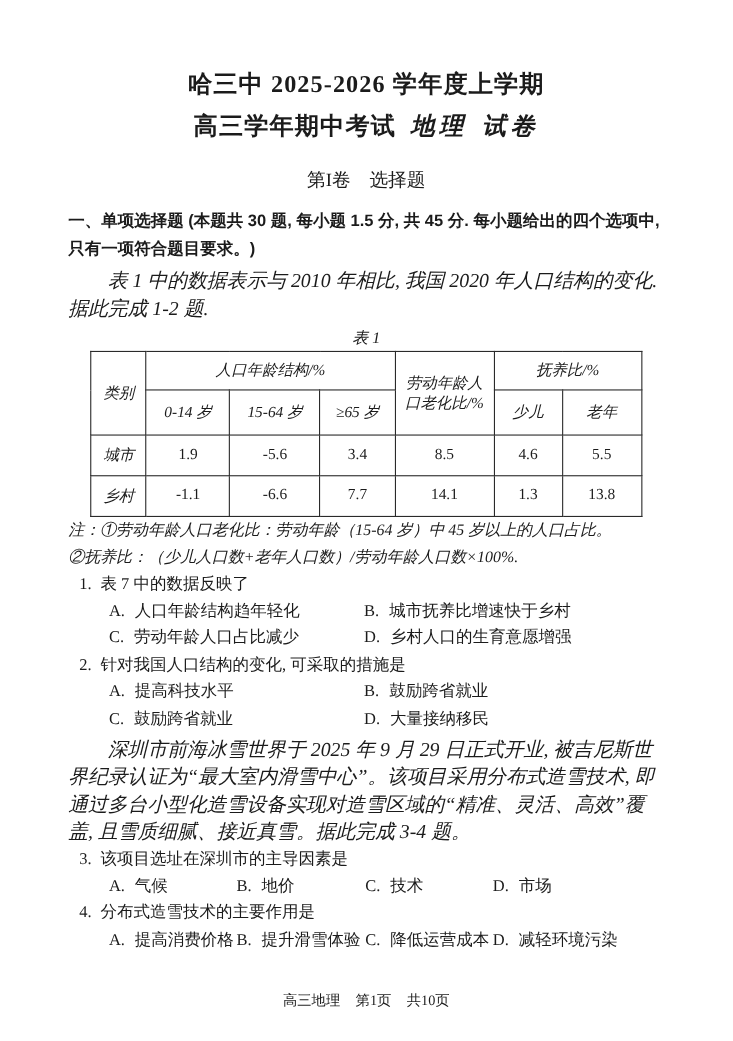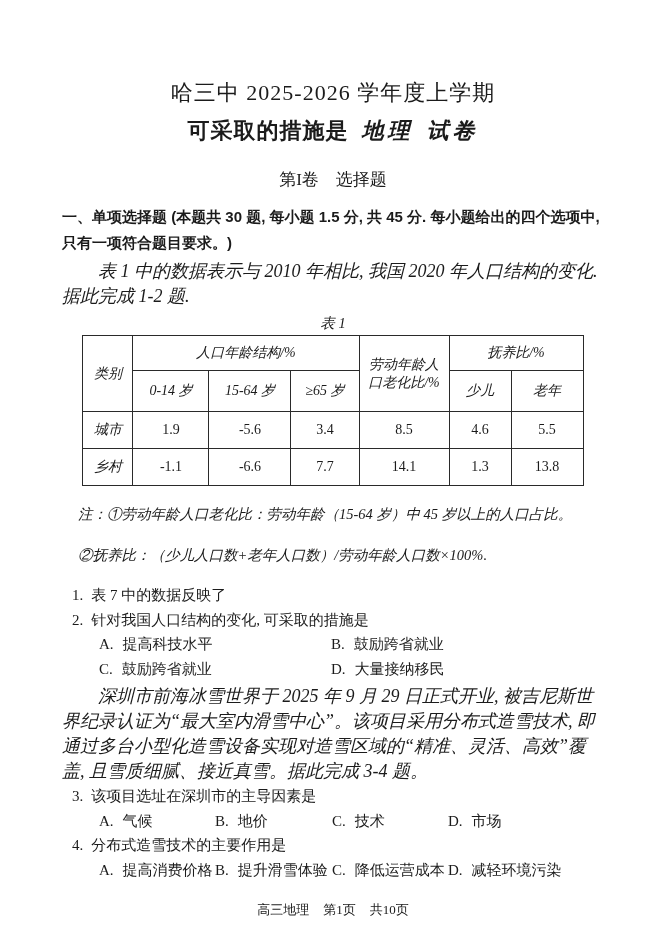--- a/index.html
+++ b/index.html
@@ -7,23 +7,23 @@
     width: 666px; height: 946px;
     background: #ffffff;
     color: #1b1b1b;
     position: relative;
     overflow: hidden;
     font-family: "Liberation Serif", "DejaVu Serif", serif;
   }
   .content { padding: 0 62px; }
 
   .title-line1 {
-    padding-top: 78px;
-    text-align: center;
-    font-size: 22px; font-weight: 400; letter-spacing: 1px;
+    padding-top: 62px;
+    text-align: center;
+    font-size: 22px; font-weight: 700; letter-spacing: 1px;
   }
   .title-line2 {
     margin-top: 8px;
     text-align: center;
     font-size: 22px; font-weight: 700; letter-spacing: 1px;
   }
   .title-line2 .kai { margin-left: 13px; letter-spacing: 4px; }
 
   .part-heading {
     margin-top: 22px;
@@ -65,21 +65,21 @@
     border: 1px solid #2a2a2a;
     text-align: center;
     vertical-align: middle;
     padding: 2px 3px;
     overflow: hidden;
   }
   tr.h1 td { height: 30px; }
   tr.h2 td { height: 36px; }
   tr.d  td { height: 32px; }
 
-  .notes p { margin: 16px; font-size: 14.5px; line-height: 24.5px; }
+  .notes p { margin: 0; font-size: 14.5px; line-height: 24.5px; }
   .note-1 { margin-top: 5px; margin-left: 10px; }
   .note-2 { margin-left: 38px; }
 
   .question { font-size: 15px; line-height: 24.5px; }
   .stem { margin-left: 10px; white-space: nowrap; }
   .qnum { margin-right: 8px; }
   .opts { margin-left: 37px; display: grid; }
   .cols2 { grid-template-columns: 232px auto; }
   .cols4 { grid-template-columns: 116px 117px 116px auto; }
   .opt { white-space: nowrap; }
@@ -94,21 +94,21 @@
   }
   .footer span { margin: 0 7px; }
 </style>
 </head>
 <body>
 
 <div class="content">
 
   <div class="title-line1">哈三中 2025-2026 学年度上学期</div>
   <div class="title-line2">
-    <span>可采取的措施是</span><span class="kai">地理</span><span class="kai">试卷</span>
+    <span>高三学年期中考试</span><span class="kai">地理</span><span class="kai">试卷</span>
   </div>
 
   <div class="part-heading">第I卷　选择题</div>
 
   <div class="section-instructions">一、单项选择题 (本题共 30 题, 每小题 1.5 分, 共 45 分. 每小题给出的四个选项中, 只有一项符合题目要求。)</div>
 
   <p class="passage kai">表 1 中的数据表示与 2010 年相比, 我国 2020 年人口结构的变化. 据此完成 1-2 题.</p>
 
   <div class="table-caption kai">表 1</div>
 
@@ -159,20 +159,26 @@
 
   <div class="notes">
     <p class="note-1 kai">注：①劳动年龄人口老化比：劳动年龄（15-64 岁）中 45 岁以上的人口占比。</p>
     <p class="note-2 kai">②抚养比：（少儿人口数+老年人口数）/劳动年龄人口数×100%.</p>
   </div>
 
   <div class="question">
     <div class="stem">
       <span class="qnum">1.</span><span>表 7 中的数据反映了</span>
     </div>
+    <div class="opts cols2">
+      <span class="opt"><span class="olabel">A.</span><span>人口年龄结构趋年轻化</span></span>
+      <span class="opt"><span class="olabel">B.</span><span>城市抚养比增速快于乡村</span></span>
+      <span class="opt"><span class="olabel">C.</span><span>劳动年龄人口占比减少</span></span>
+      <span class="opt"><span class="olabel">D.</span><span>乡村人口的生育意愿增强</span></span>
+    </div>
   </div>
 
   <div class="question">
     <div class="stem">
       <span class="qnum">2.</span><span>针对我国人口结构的变化, 可采取的措施是</span>
     </div>
     <div class="opts cols2">
       <span class="opt"><span class="olabel">A.</span><span>提高科技水平</span></span>
       <span class="opt"><span class="olabel">B.</span><span>鼓励跨省就业</span></span>
       <span class="opt"><span class="olabel">C.</span><span>鼓励跨省就业</span></span>

